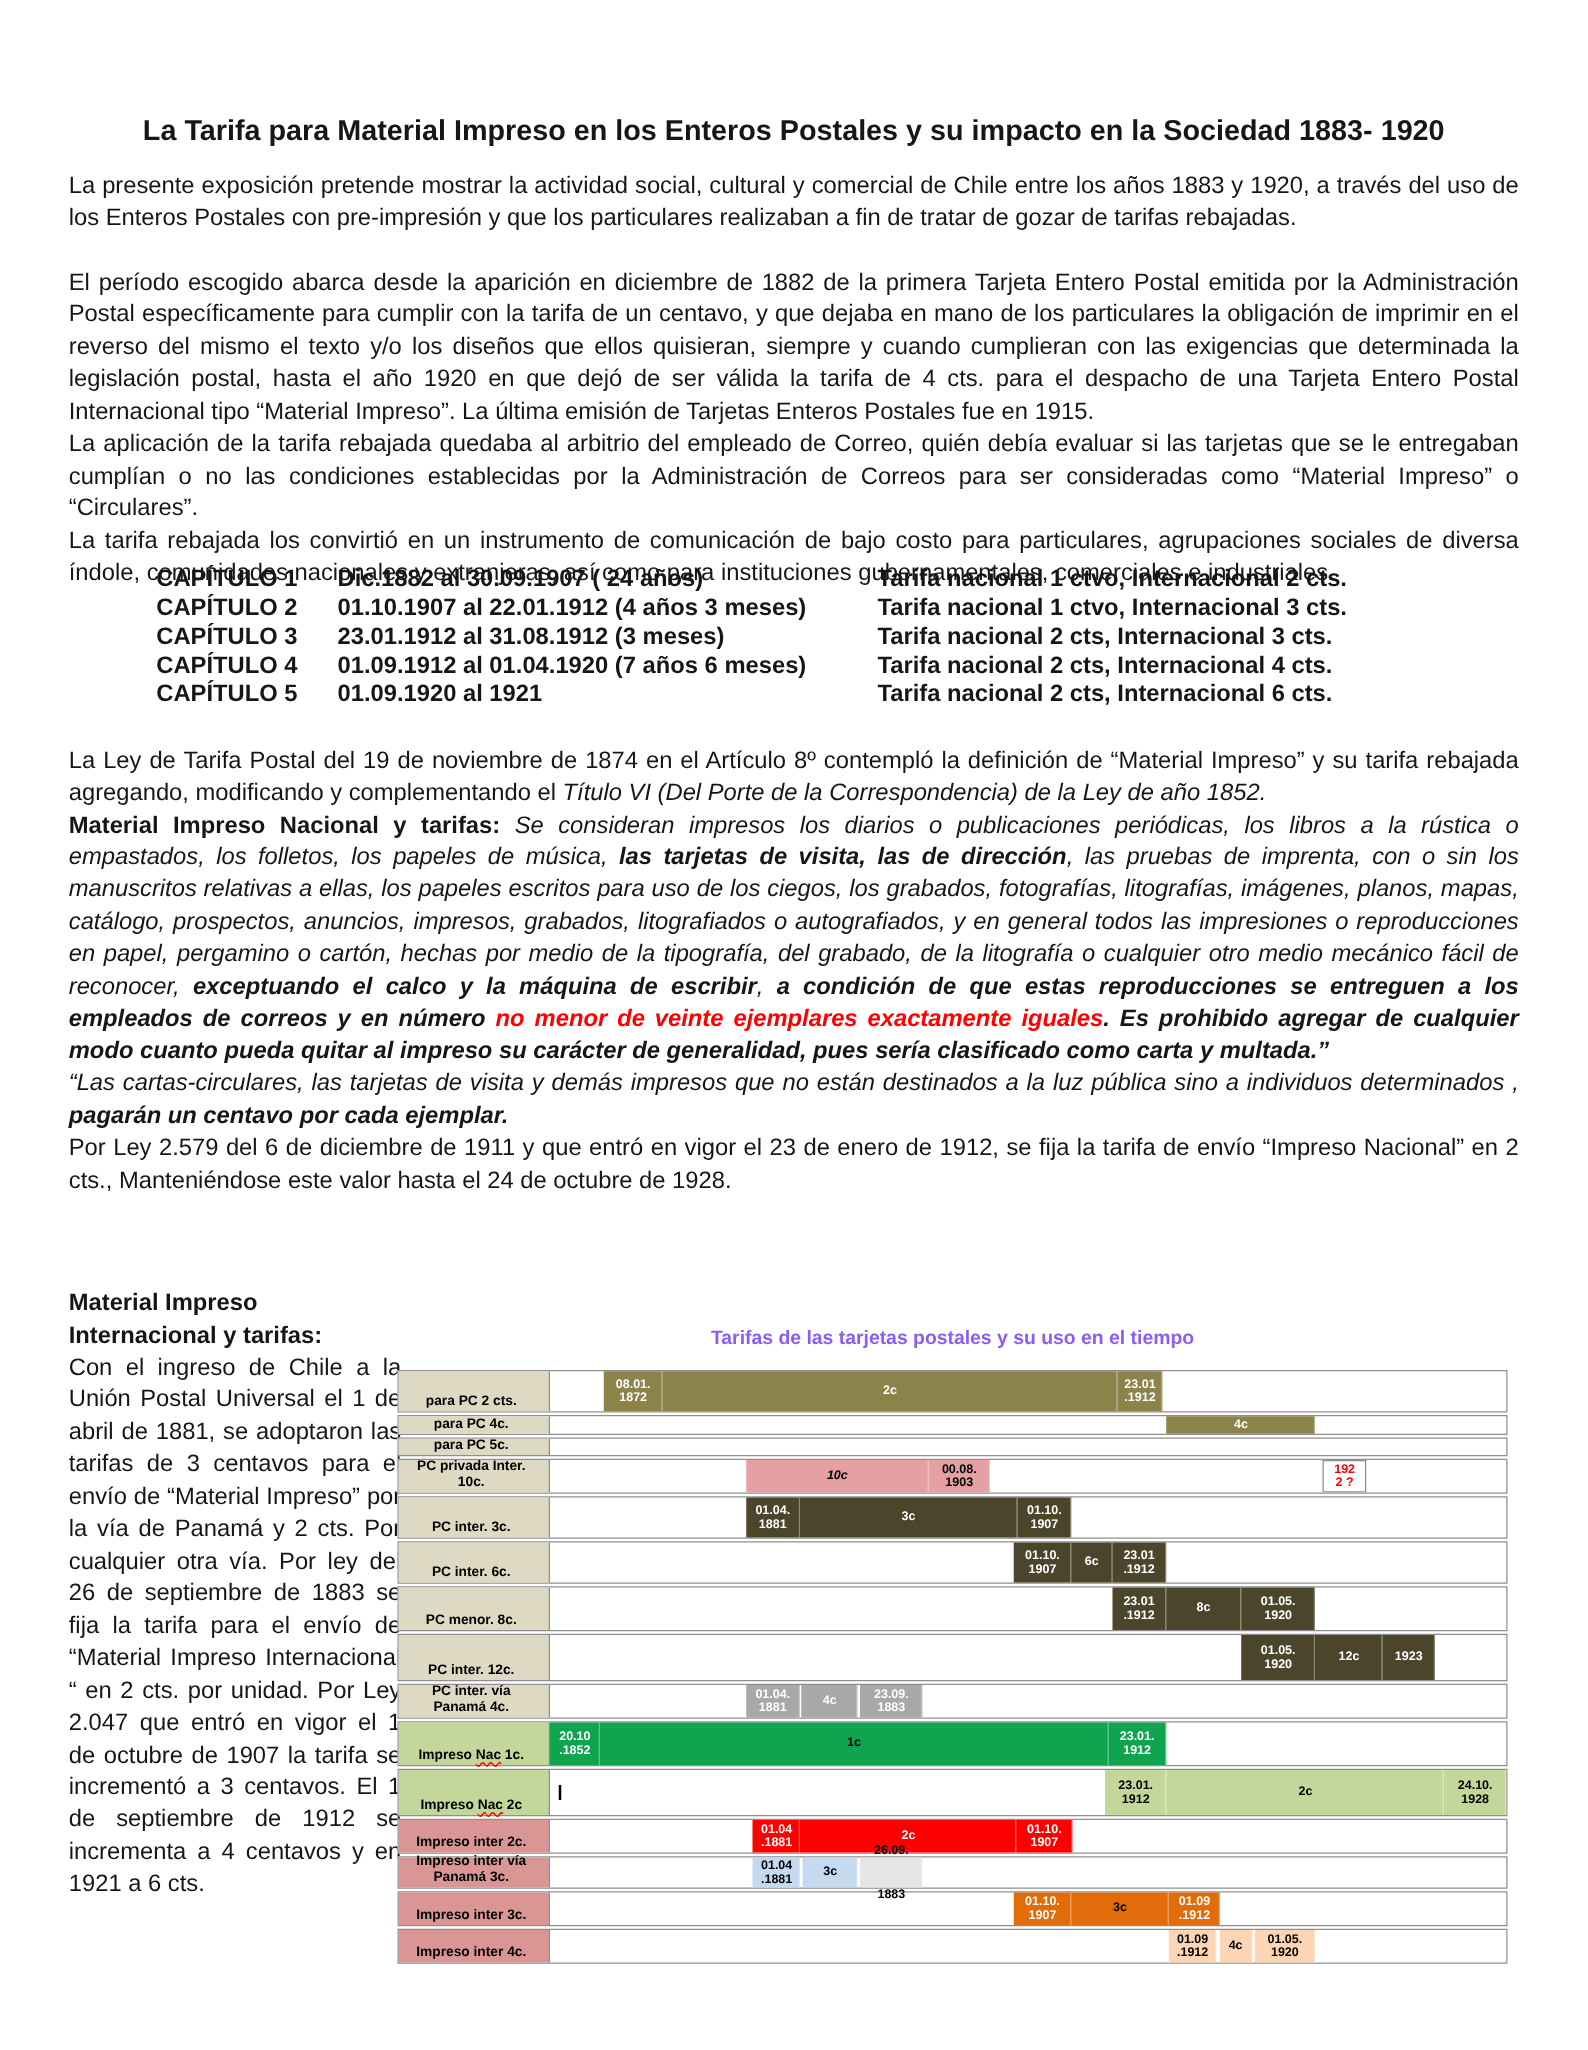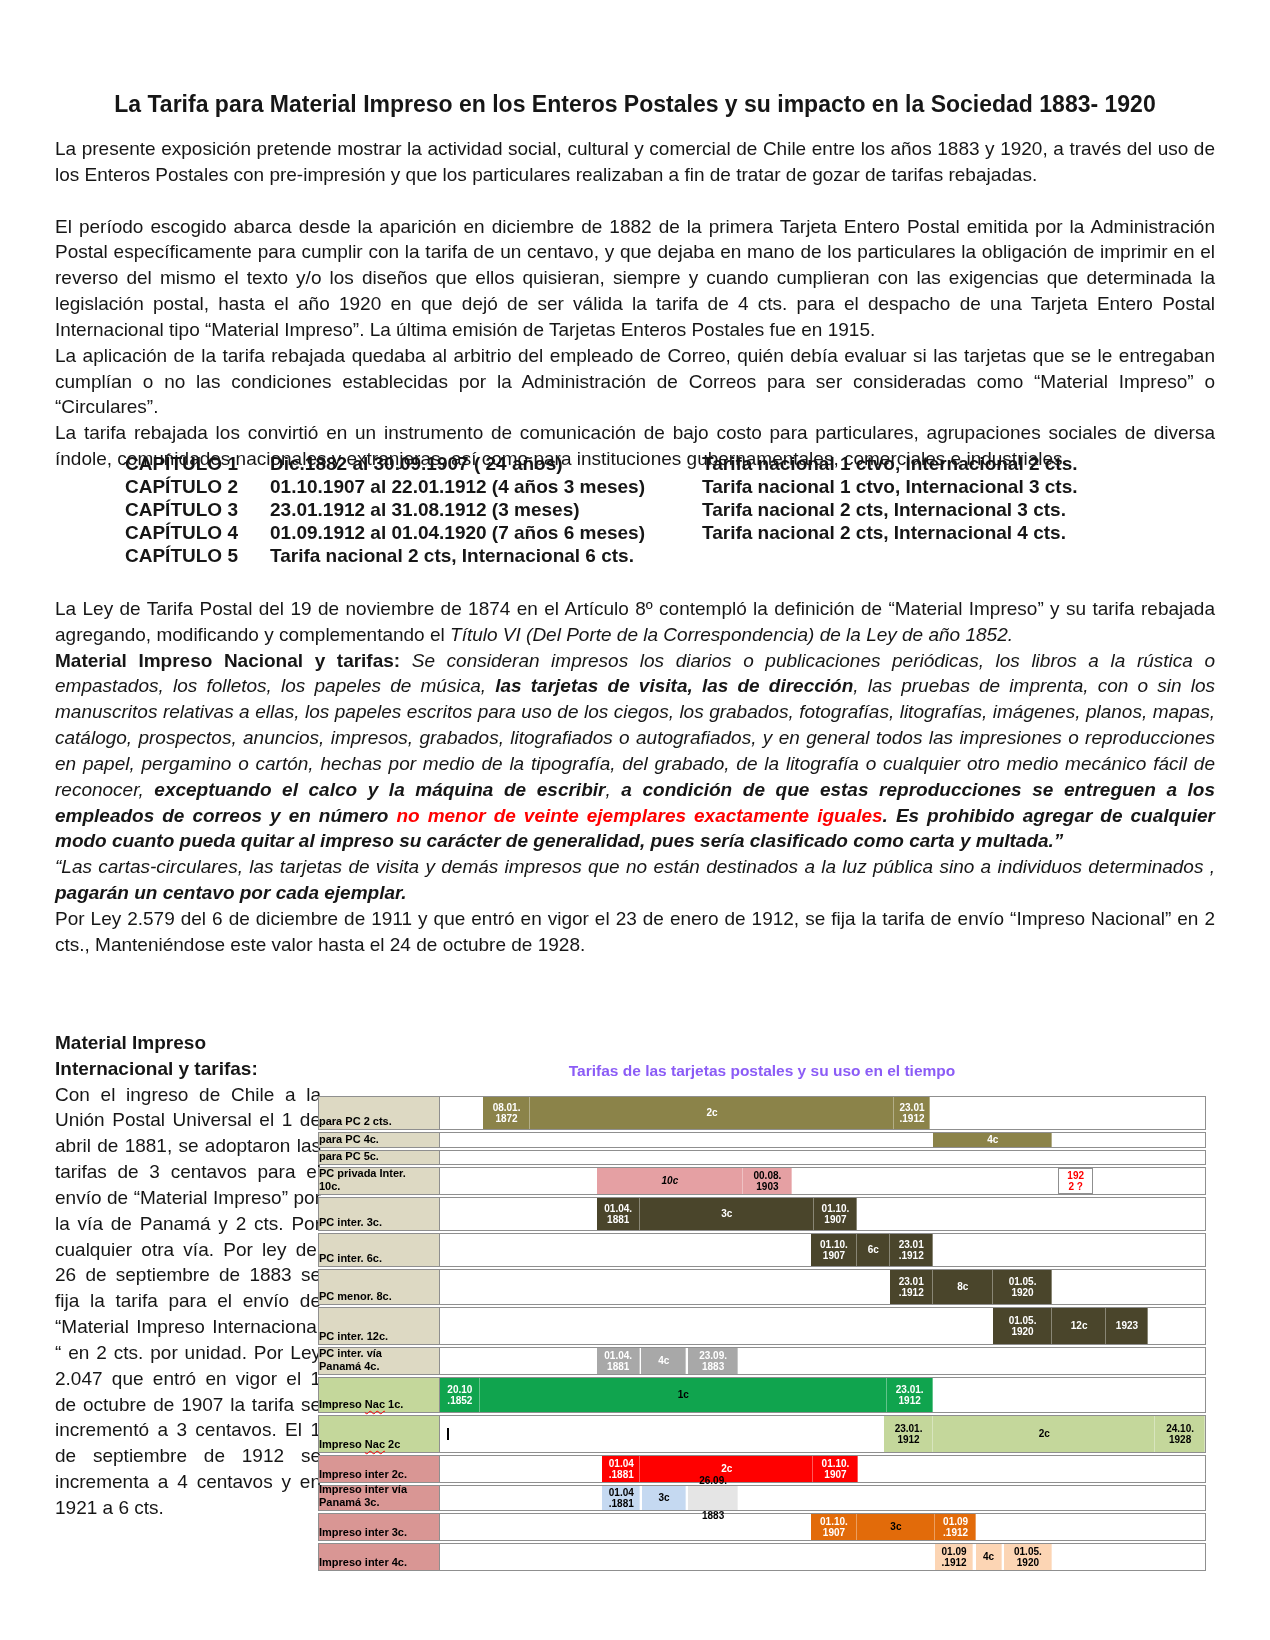--- a/index.html
+++ b/index.html
@@ -29,21 +29,21 @@
   .leftcol { position:absolute; top:1030px; left:55px; width:266px; font-size:19px; line-height:1.36; }
   .leftcol .heading { font-weight:bold; white-space:pre-line; text-align:left; }
   .leftcol .body { text-align:justify; }
 
   .chart { position:absolute; top:1062px; left:318px; width:888px; }
   .chart-title { text-align:center; font-size:15.5px; font-weight:bold; margin:0 0 16px 0; color:#8b5cf6; }
 
   .chart-row { display:flex; border:1px solid #8f8f8f; margin-bottom:2px;
                background:#ffffff; box-sizing:border-box; }
   .row-label { flex:0 0 121px; width:121px; border-right:1px solid #8f8f8f;
-               display:flex; flex-direction:column; justify-content:flex-end; align-items:flex-start;
+               display:flex; flex-direction:column; justify-content:flex-end; align-items:center;
                padding:0 4px 1px 0; box-sizing:border-box;
                font-size:11px; font-weight:bold; line-height:1.18; text-align:right; color:#000; }
   .row-timeline { position:relative; flex:1 1 auto; }
   .seg { position:absolute; top:0; bottom:0; display:flex; flex-direction:column;
          justify-content:center; align-items:center;
          font-size:10px; font-weight:bold; line-height:1.12; text-align:center;
          box-sizing:border-box; box-shadow: inset -1px 0 0 rgba(255,255,255,0.35); }
   .seg.i { font-style:italic; }
   .seg.seg-border { border:1px solid #8f8f8f; box-shadow:none; }
   .seg.tick { top:32%; bottom:32%; box-shadow:none; }
@@ -80,20 +80,21 @@
       <span>23.01.1912 al 31.08.1912 (3 meses)</span>
       <span>Tarifa nacional 2 cts, Internacional 3 cts.</span>
     </div>
     <div class="chapter-row">
       <span>CAPÍTULO 4</span>
       <span>01.09.1912 al 01.04.1920 (7 años 6 meses)</span>
       <span>Tarifa nacional 2 cts, Internacional 4 cts.</span>
     </div>
     <div class="chapter-row">
       <span>CAPÍTULO 5</span>
+      <span>01.09.1920 al 1921</span>
       <span>Tarifa nacional 2 cts, Internacional 6 cts.</span>
     </div>
   </div>
 
   <div class="law">
     <p><span>La Ley de Tarifa Postal del 19 de noviembre de 1874 en el Artículo 8º contempló la definición de “Material Impreso” y su tarifa rebajada agregando, modificando y complementando el </span><span class="i">Título VI (Del Porte de la Correspondencia) de la Ley de año 1852.</span></p>
     <p><span class="b">Material Impreso Nacional y tarifas: </span><span class="i">Se consideran impresos los diarios o publicaciones periódicas, los libros a la rústica o empastados, los folletos, los papeles de música, </span><span class="bi">las tarjetas de visita, las de dirección</span><span class="i">, las pruebas de imprenta, con o sin los manuscritos relativas a ellas, los papeles escritos para uso de los ciegos, los grabados, fotografías, litografías, imágenes, planos, mapas, catálogo, prospectos, anuncios, impresos, grabados, litografiados o autografiados, y en general todos las impresiones o reproducciones en papel, pergamino o cartón, hechas por medio de la tipografía, del grabado, de la litografía o cualquier otro medio mecánico fácil de reconocer, </span><span class="bi">exceptuando el calco y la máquina de escribir</span><span class="i">, </span><span class="bi">a condición de que estas reproducciones se entreguen a los empleados de correos y en número </span><span class="bi red">no menor de veinte ejemplares exactamente iguales</span><span class="bi">. </span><span class="bi">Es prohibido agregar de cualquier modo cuanto pueda quitar al impreso su carácter de generalidad, pues sería clasificado como carta y multada.”</span></p>
     <p><span class="i">“Las cartas-circulares, las tarjetas de visita y demás impresos que no están destinados a la luz pública sino a individuos determinados , </span><span class="bi">pagarán un centavo por cada ejemplar.</span></p>
     <p>Por Ley 2.579 del 6 de diciembre de 1911 y que entró en vigor el 23 de enero de 1912, se fija la tarifa de envío “Impreso Nacional” en 2 cts., Manteniéndose este valor hasta el 24 de octubre de 1928.</p>
   </div>

